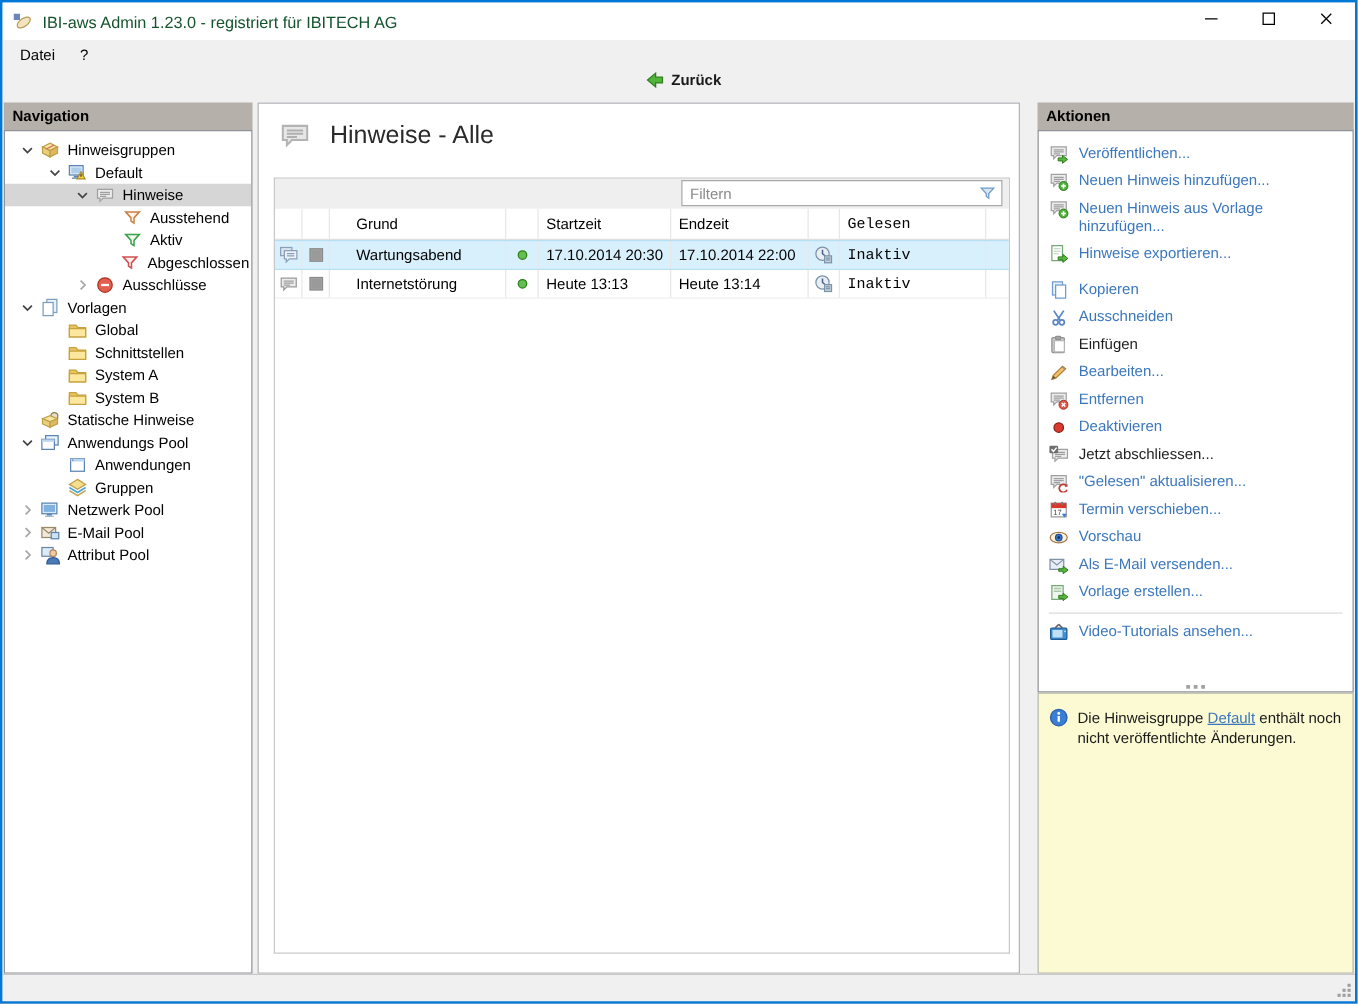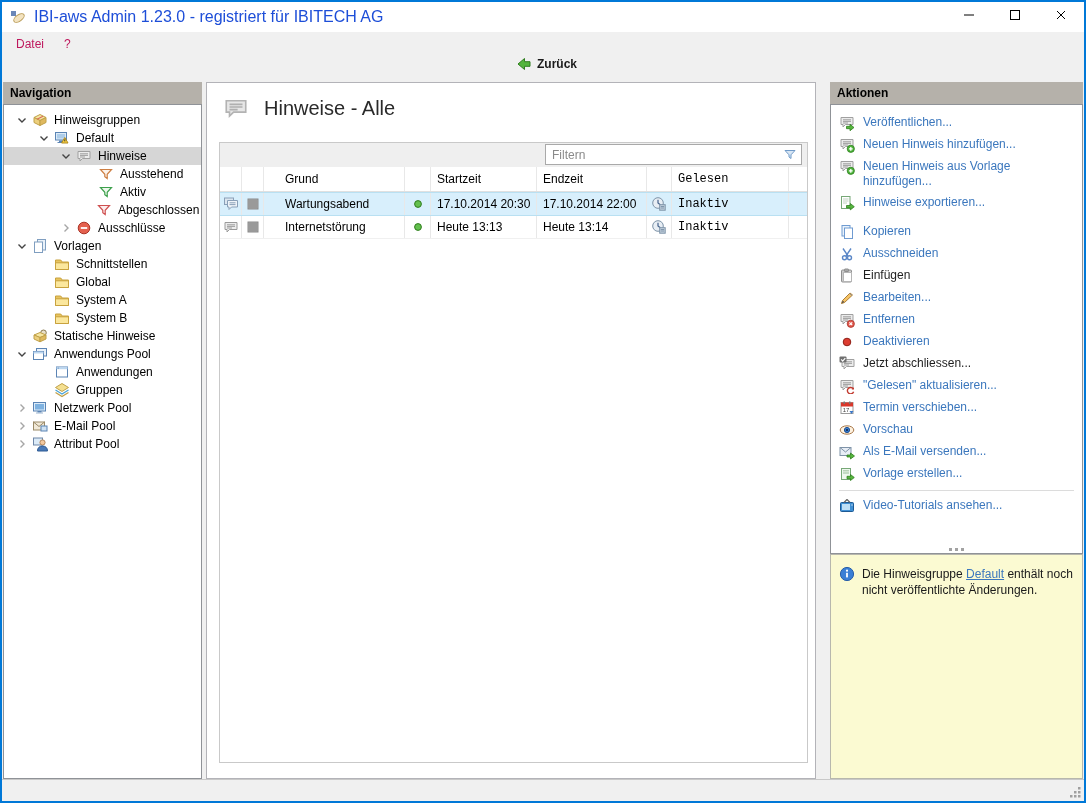--- a/index.html
+++ b/index.html
@@ -3,26 +3,26 @@
 <meta charset="utf-8">
 <style>
   html,body{margin:0;padding:0;background:#8d8d8d;}
   *{cursor:default;}
   .window{position:relative;width:1086px;height:803px;box-sizing:border-box;
     border:2px solid var(--accent,#0078d7);background:#f0f0f0;overflow:hidden;
     font-family:"Liberation Sans",sans-serif;}
   
   .titlebar{position:absolute;left:0;top:0;right:0;height:30px;background:#ffffff;display:flex;align-items:center;}
   .app-icon{margin-left:8px;width:16px;height:16px;flex:none;}
-  .title-text{margin-left:8px;font-size:16px;color:#1d4ed8;white-space:nowrap;}
+  .title-text{margin-left:8px;font-size:13px;color:#14532d;white-space:nowrap;}
   .win-buttons{position:absolute;right:0;top:0;height:30px;display:flex;}
   .win-btn{width:46px;height:30px;display:flex;align-items:center;justify-content:center;}
   
   .menubar{position:absolute;left:0;top:30px;right:0;height:24px;background:#f0f0f0;display:flex;align-items:center;padding-left:4px;}
-  .menu-item{padding:3px 10px;font-size:12px;color:#be185d;}
+  .menu-item{padding:3px 10px;font-size:12px;color:#000000;}
   
   .toolbar{position:absolute;left:0;top:54px;right:0;height:26px;background:#f0f0f0;display:flex;align-items:center;padding-left:7px;gap:12px;flex-direction:column;}
   .tool-btn{display:flex;align-items:center;gap:5px;font-size:12px;font-weight:700;color:#1a1a1a;}
   .tool-btn .tb-icon{width:16px;height:16px;flex:none;}
   .tool-btn.disabled .tb-label{color:#9d9d9d;}
   
   .workspace{position:absolute;left:0;top:80px;right:0;height:697px;background:#f0f0f0;}
   .panel-header{height:22px;line-height:22px;background:var(--panel-header-bg,#b5b1aa);
     font-size:12px;font-weight:700;color:#000;padding-left:7px;flex:none;}
   
@@ -218,29 +218,29 @@
                 <rect x="2.5" y="4" width="8" height="10.5" fill="#ffffff" stroke="#7f9ec0"></rect>
               </svg></span>
             <span class="tlabel">Vorlagen</span>
           </div>
           <div class="tree-row" style="padding-left: 30px;">
             <span class="chev"></span>
             <span class="ticon"><svg width="16" height="16" viewBox="0 0 16 16">
                 <path d="M1.5 4 h5.2 l1.6 2 h6.2 v7.5 h-13 z" fill="#e8c45f" stroke="#c8a23e"></path>
                 <path d="M1.5 6.8 h13 v6.7 h-13 z" fill="#fbe79d" stroke="#c8a23e"></path>
               </svg></span>
-            <span class="tlabel">Schnittstellen</span>
+            <span class="tlabel">Global</span>
           </div>
           <div class="tree-row" style="padding-left: 30px;">
             <span class="chev"></span>
             <span class="ticon"><svg width="16" height="16" viewBox="0 0 16 16">
                 <path d="M1.5 4 h5.2 l1.6 2 h6.2 v7.5 h-13 z" fill="#e8c45f" stroke="#c8a23e"></path>
                 <path d="M1.5 6.8 h13 v6.7 h-13 z" fill="#fbe79d" stroke="#c8a23e"></path>
               </svg></span>
-            <span class="tlabel">Global</span>
+            <span class="tlabel">Schnittstellen</span>
           </div>
           <div class="tree-row" style="padding-left: 30px;">
             <span class="chev"></span>
             <span class="ticon"><svg width="16" height="16" viewBox="0 0 16 16">
                 <path d="M1.5 4 h5.2 l1.6 2 h6.2 v7.5 h-13 z" fill="#e8c45f" stroke="#c8a23e"></path>
                 <path d="M1.5 6.8 h13 v6.7 h-13 z" fill="#fbe79d" stroke="#c8a23e"></path>
               </svg></span>
             <span class="tlabel">System A</span>
           </div>
           <div class="tree-row" style="padding-left: 30px;">

